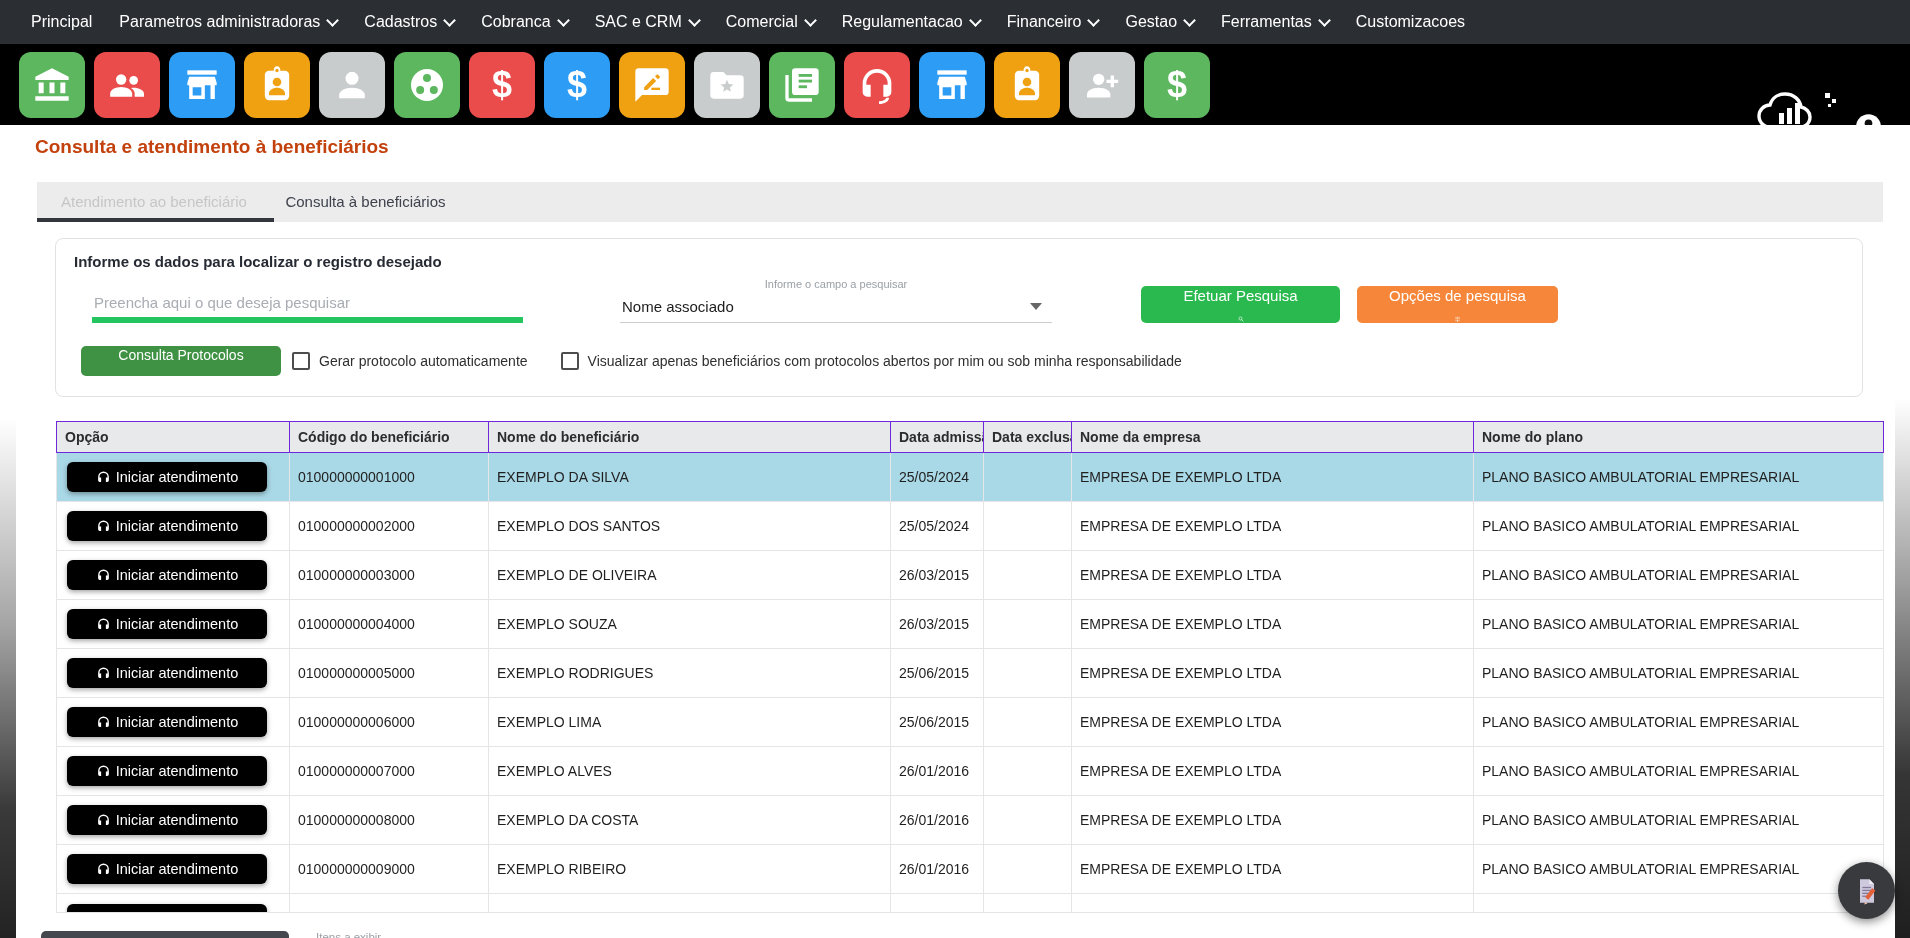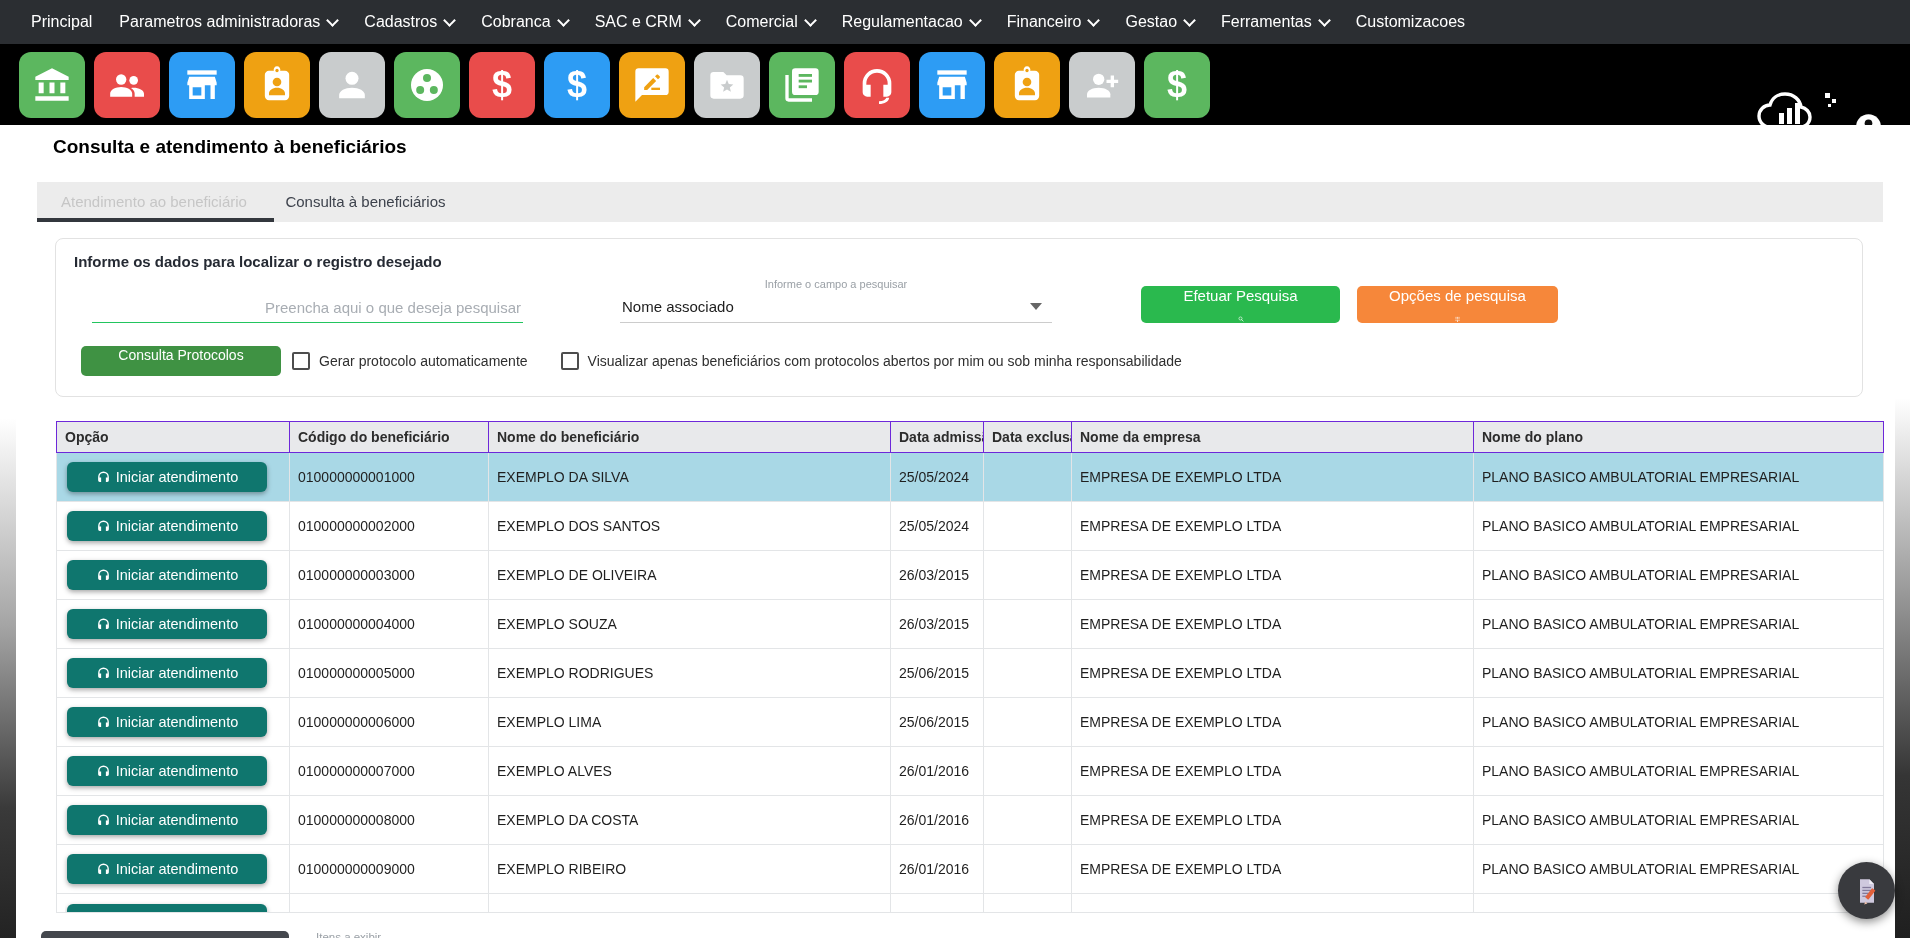--- a/index.html
+++ b/index.html
@@ -17,52 +17,52 @@
   .iconbar{height:81px;background:#000;position:relative;display:flex;align-items:center;gap:9px;padding-left:19px;}
   .tile{width:66px;height:66px;border-radius:12px;display:flex;align-items:center;justify-content:center;cursor:pointer;flex:0 0 auto;}
   .tile svg{width:40px;height:40px;display:block;}
   .tile .dollar{font-size:36px;font-weight:700;color:#fff;line-height:1;}
   .brand{position:absolute;left:1735px;top:46px;width:120px;text-align:center;color:#fff;}
   .brand-name{font-size:19px;font-weight:700;letter-spacing:.5px;line-height:1;margin-top:-3px;}
   .brand-reg{font-size:8px;vertical-align:top;}
   .avatar{position:absolute;left:1855px;top:69px;width:27px;height:27px;cursor:pointer;}
   
   .sheet{position:relative;background:#fff;height:813px;}
-  .page-title{padding:11px 0 0 53px;font-size:19px;font-weight:700;color:#000000;}
+  .page-title{padding:11px 0 0 35px;font-size:19px;font-weight:700;color:#c2410c;}
   
   .tabstrip{margin:24px 27px 0 37px;height:40px;background:#ececec;position:relative;display:flex;}
   .tab{font-size:15px;color:#3d424c;padding-top:11px;cursor:pointer;white-space:nowrap;}
   .tab-active{width:237px;text-align:center;font-weight:400;}
   .tab-underline{position:absolute;left:0;bottom:0;width:237px;height:4px;background:#33373d;}
   .tab-disabled{color:#c6c6c6;margin-left:24px;}
   
   .search-card{margin:16px 0 0 55px;width:1808px;box-sizing:border-box;border:1px solid #e2e2e2;border-radius:8px;padding:14px 18px 20px 18px;}
   .card-heading{font-size:15px;font-weight:700;color:#252a33;}
   .form-row1{display:flex;align-items:flex-end;margin-top:8px;}
-  .search-input{margin-left:18px;width:427px;border:none;border-bottom:1px solid #22c55e;outline:none;font-size:15px;padding:6px 2px;color:#333;font-family:inherit;background:transparent;text-align:right;}
+  .search-input{margin-left:18px;width:427px;border:none;border-bottom:6px solid #22c55e;outline:none;font-size:15px;padding:6px 2px;color:#333;font-family:inherit;background:transparent;}
   .search-input::placeholder{color:#a8adb3;}
   .select-group{margin-left:97px;width:432px;position:relative;cursor:pointer;}
   .select-label{font-size:11px;color:#9aa0a6;text-align:center;}
   .select-value{font-size:15px;color:#1c1c1c;border-bottom:1px solid #ccc;padding:6px 2px 7px;margin-top:2px;}
   .caret-down{position:absolute;right:10px;bottom:13px;width:0;height:0;border-left:6px solid transparent;border-right:6px solid transparent;border-top:7px solid #666;}
   .btn{border:none;border-radius:5px;color:#fff;font-size:15px;display:inline-flex;align-items:center;justify-content:center;gap:12px;cursor:pointer;font-family:inherit;flex-direction:column;}
   .btn-green{background:#2ab94e;width:199px;height:37px;margin-left:89px;}
   .btn-orange{background:#f6873a;width:201px;height:37px;margin-left:17px;}
   .form-row2{display:flex;align-items:center;margin-top:23px;}
   .btn-dgreen{background:#3f9243;width:200px;height:30px;margin-left:7px;font-size:14px;}
   .cbx-group{display:flex;align-items:center;margin-left:11px;cursor:pointer;}
   .cbx{width:14px;height:14px;border:2px solid #4d4d4d;border-radius:2px;background:#fff;flex:0 0 auto;}
   .cbx-label{font-size:14px;color:#2f2f2f;margin-left:9px;}
   .cbx-group + .cbx-group{margin-left:33px;}
   
   .bene-table{margin:24px 0 0 56px;width:1827px;border-collapse:collapse;table-layout:fixed;}
   .bene-table th{background:#e8e9eb;font-size:14px;font-weight:700;color:#2c2c2c;text-align:left;padding:6px 8px;border:1px solid #6d28d9;height:18px;white-space:nowrap;overflow:hidden;}
   .bene-table td{font-size:14px;color:#1f1f1f;padding:0 8px;height:48px;border:1px solid #e3e5e7;white-space:nowrap;overflow:hidden;}
   .row-hl td{background:#a9d8e6;}
-  .act-btn{background:#0f766e;color:#fff;border:none;border-radius:6px;width:200px;height:30px;display:flex;align-items:center;justify-content:center;gap:5px;font-size:14.5px;font-family:inherit;cursor:pointer;box-shadow:0 2px 5px rgba(0,0,0,.35);margin-left:2px;}
+  .act-btn{background:#000000;color:#fff;border:none;border-radius:6px;width:200px;height:30px;display:flex;align-items:center;justify-content:center;gap:5px;font-size:14.5px;font-family:inherit;cursor:pointer;box-shadow:0 2px 5px rgba(0,0,0,.35);margin-left:2px;}
   .act-btn svg{width:15px;height:15px;}
   .row-partial td{height:18px;padding:0 8px;}
   .clipwrap{height:18px;overflow:hidden;}
   .clipwrap .act-btn{margin-top:10px;}
   
   .footer{display:flex;align-items:flex-start;margin-top:18px;position:relative;}
   .voltar-btn{margin-left:41px;width:248px;height:35px;background:#44474d;color:#fff;border:none;border-radius:5px;font-size:15px;font-family:inherit;cursor:pointer;}
   .items-group{margin-left:27px;position:relative;width:170px;cursor:pointer;}
   .items-label{font-size:11.5px;color:#9aa0a6;}
   

